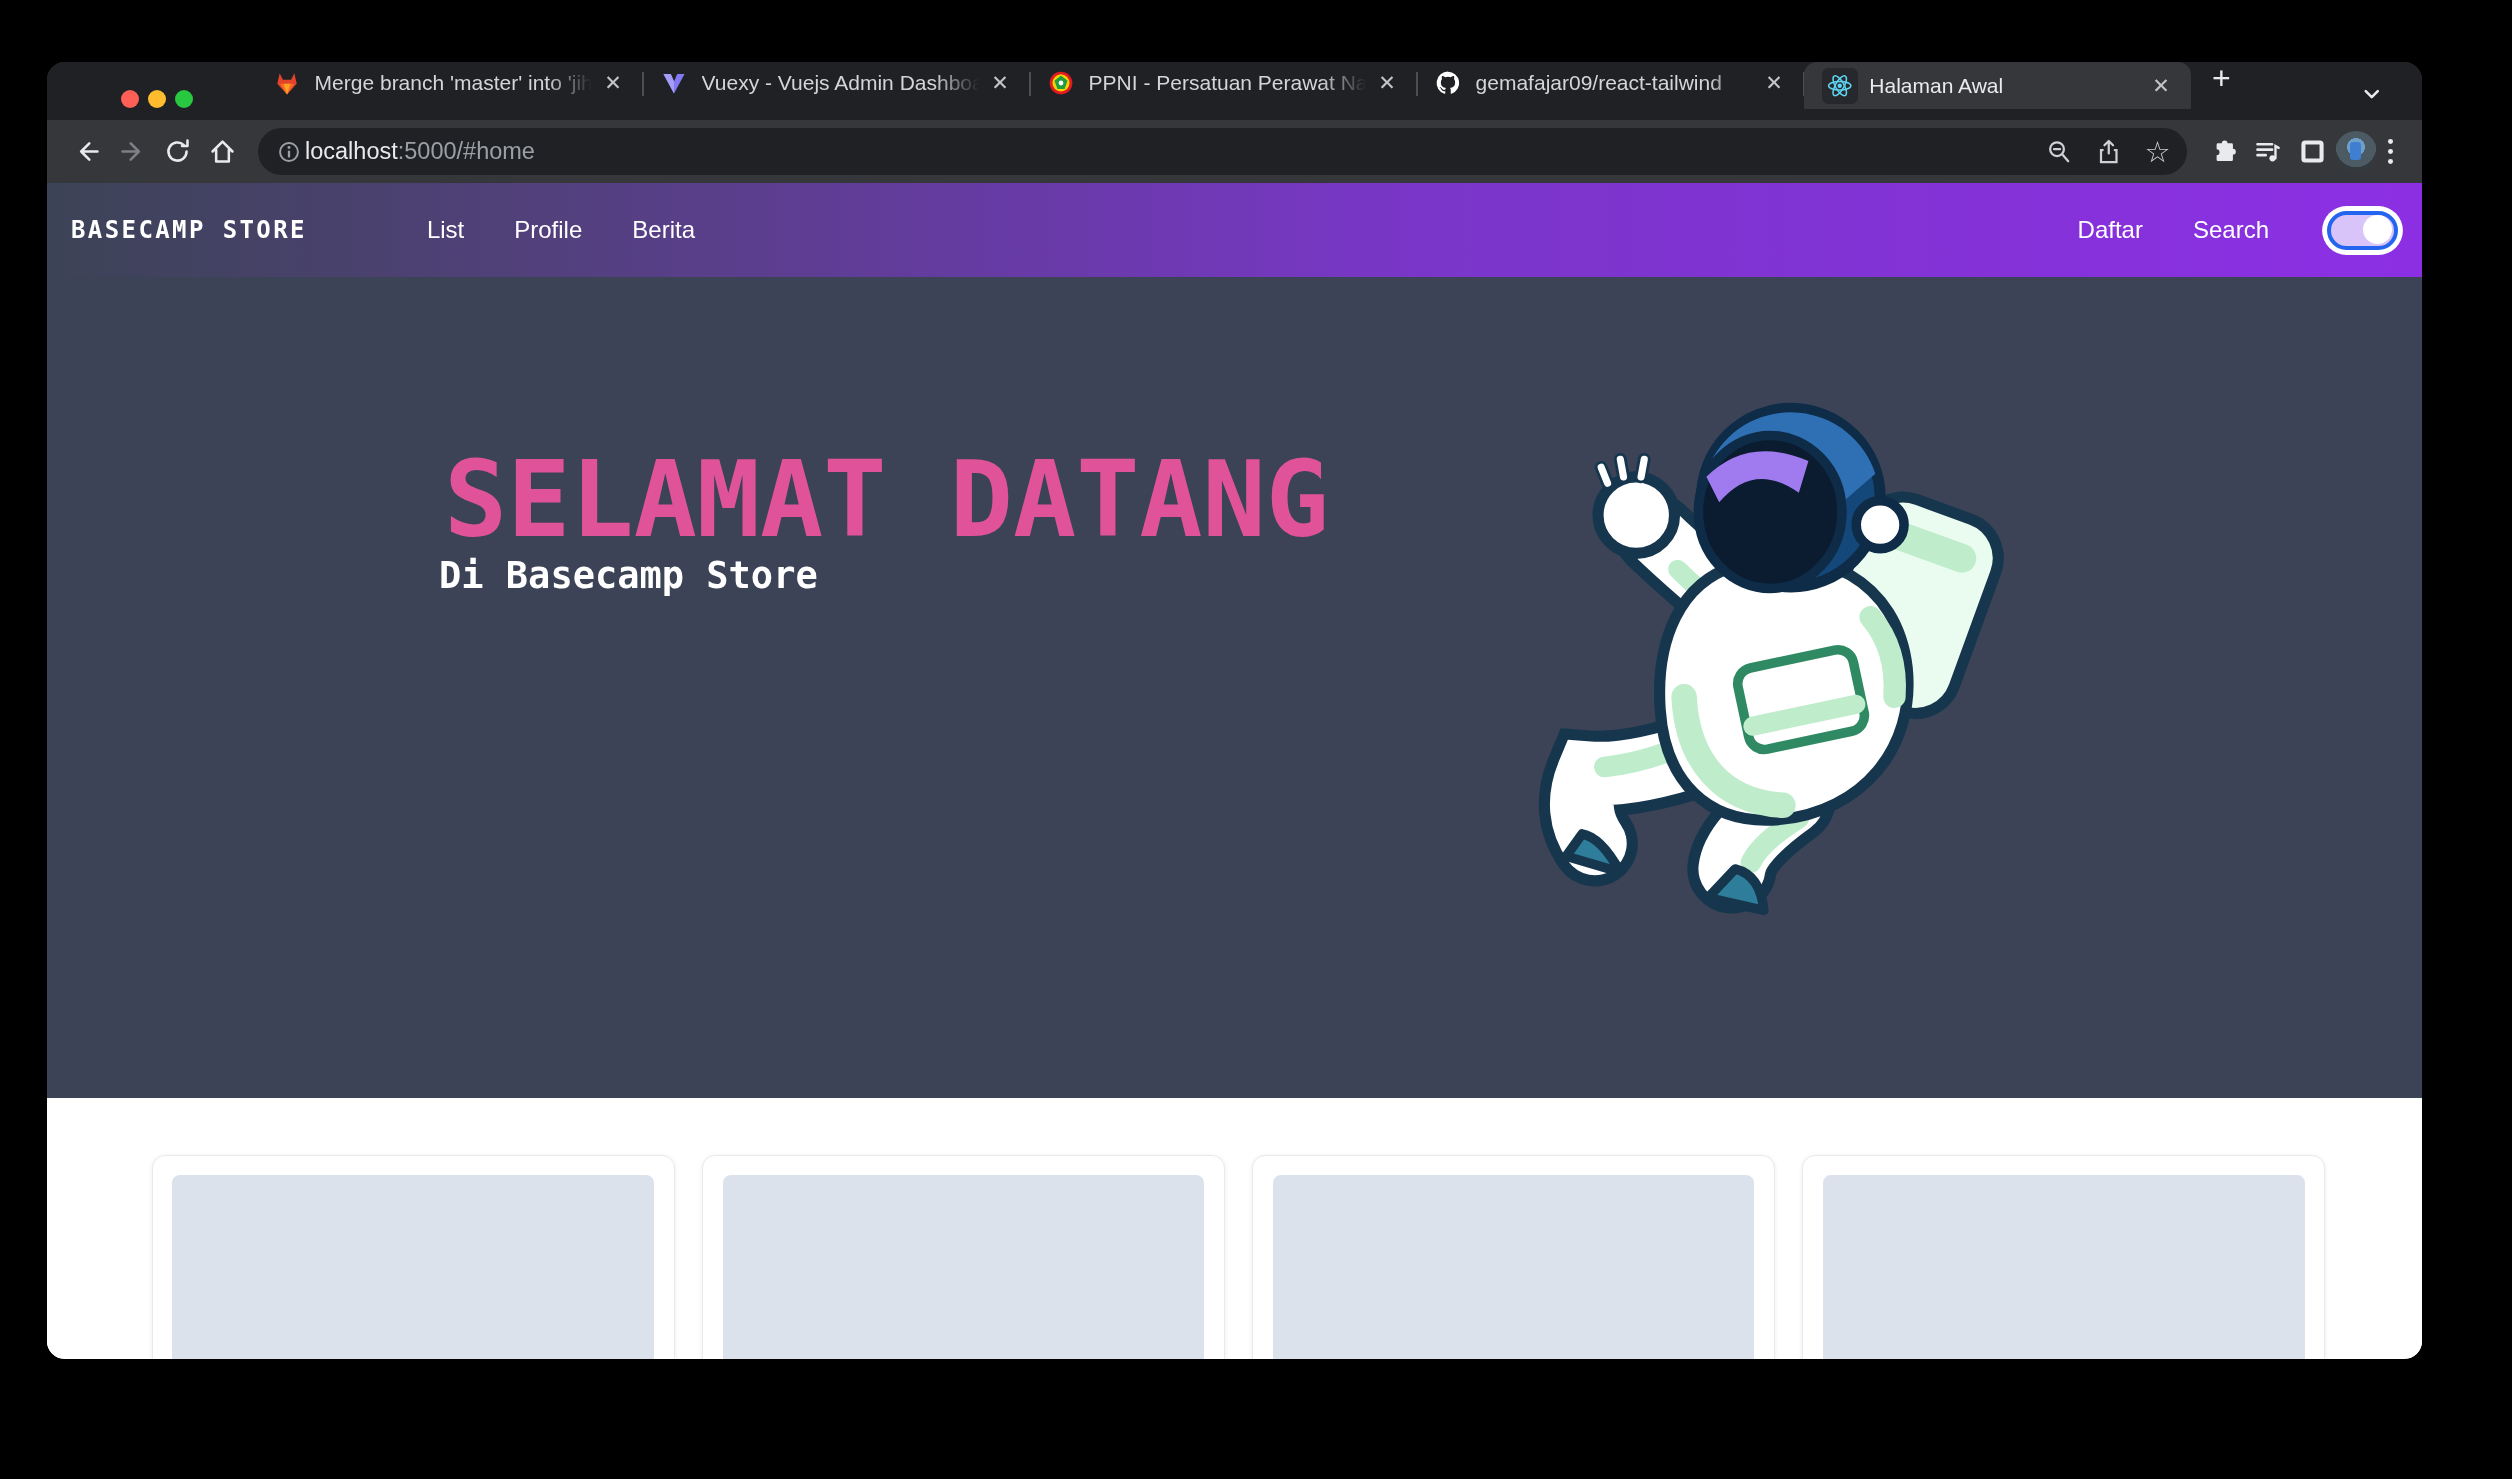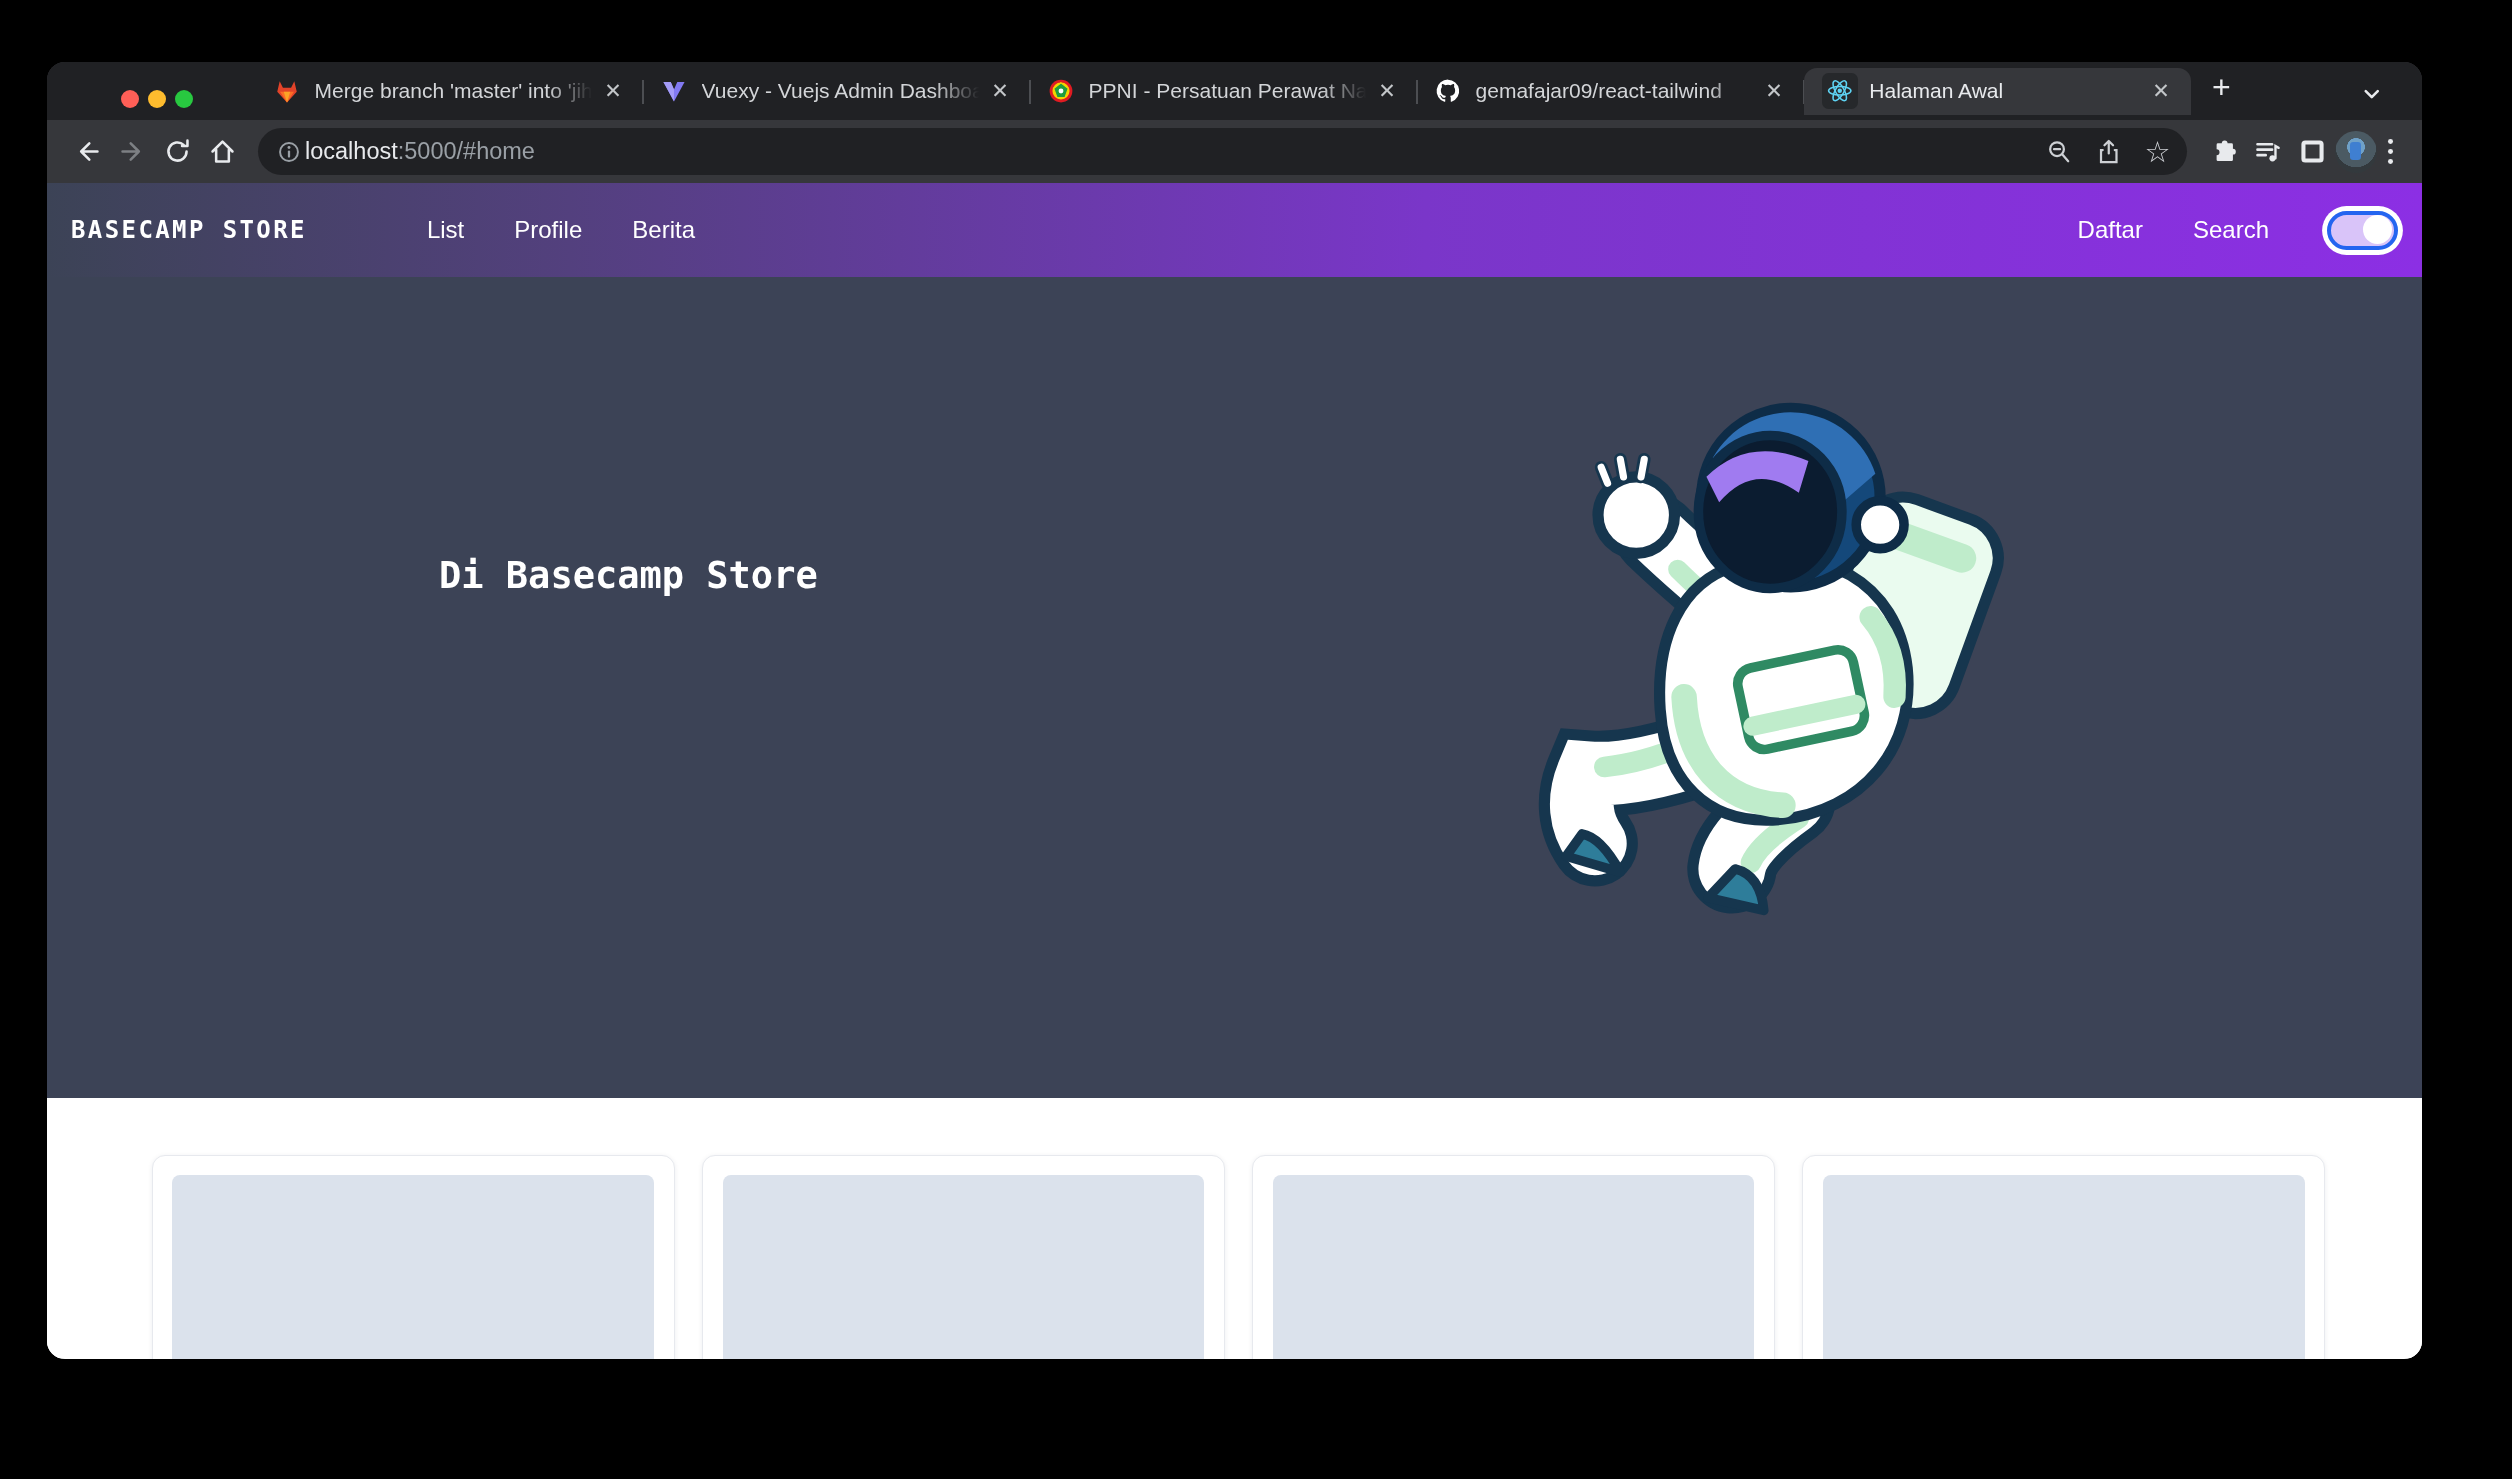--- a/index.html
+++ b/index.html
@@ -10,21 +10,21 @@
   .window { position:absolute; left:47px; top:62px; width:2375px; height:1297px;
             border-radius:18px; overflow:hidden; background:#36373b;
             box-shadow:0 24px 73px rgba(0,0,0,.8); }
 
   
   .tabstrip { height:58px; background:#202124; display:flex; align-items:flex-end; position:relative; }
   .traffic { position:absolute; left:74px; top:27.5px; display:flex; gap:9px; }
   .traffic span { width:18px; height:18px; border-radius:50%; display:block; }
   .t-red{background:#ff5f57;} .t-yellow{background:#febc2e;} .t-green{background:#28c840;}
 
-  .tabs { display:flex; align-items:center; margin-left:209px; height:58px; }
+  .tabs { display:flex; align-items:flex-start; margin-left:209px; height:58px; }
   .tab { width:387px; height:42px; display:flex; align-items:center; padding:0 14.6px 0 18px;
          color:#d3d5d8; font-size:21px; position:relative; cursor:default; }
   .tab .favicon { width:26px; height:26px; flex:0 0 26px; margin-right:14.6px; }
   .tab-title { flex:1; white-space:nowrap; overflow:hidden;
                -webkit-mask-image:linear-gradient(90deg,#000 82%,transparent 98%);
                mask-image:linear-gradient(90deg,#000 82%,transparent 98%); }
   .tab .close { font-size:21px; color:#c3c6c9; padding:1.6px 6.5px; border-radius:50%; }
   .tab:not(.active)::after { content:""; position:absolute; right:-0.8px; top:9.7px; height:24px;
                              width:1.6px; background:#4c4e52; }
   .tab.active { background:#36373b; border-radius:13px 13px 0 0; height:47px; color:#e8eaed; }
@@ -255,20 +255,21 @@
       <div class="navactions">
         <a href="#">Daftar</a>
         <a href="#">Search</a>
         <span class="toggle">
             <span class="knob"></span>
           </span>
       </div>
     </div>
 
     <div class="hero">
+      <div class="hero-title">SELAMAT DATANG</div>
       <div class="hero-sub">Di Basecamp Store</div>
 
       <svg class="astro" viewBox="0 0 330 345">
 
         <g transform="rotate(20 258 140)">
           <rect x="216" y="78" width="88" height="128" rx="26" fill="#eafbef" stroke="#16364e" stroke-width="7"></rect>
           <rect x="230" y="94" width="60" height="18" rx="9" fill="#bfeccb"></rect>
         </g>
 
         <path d="M160 150 Q125 122 100 98" stroke="#16364e" stroke-width="52" fill="none" stroke-linecap="round"></path>

